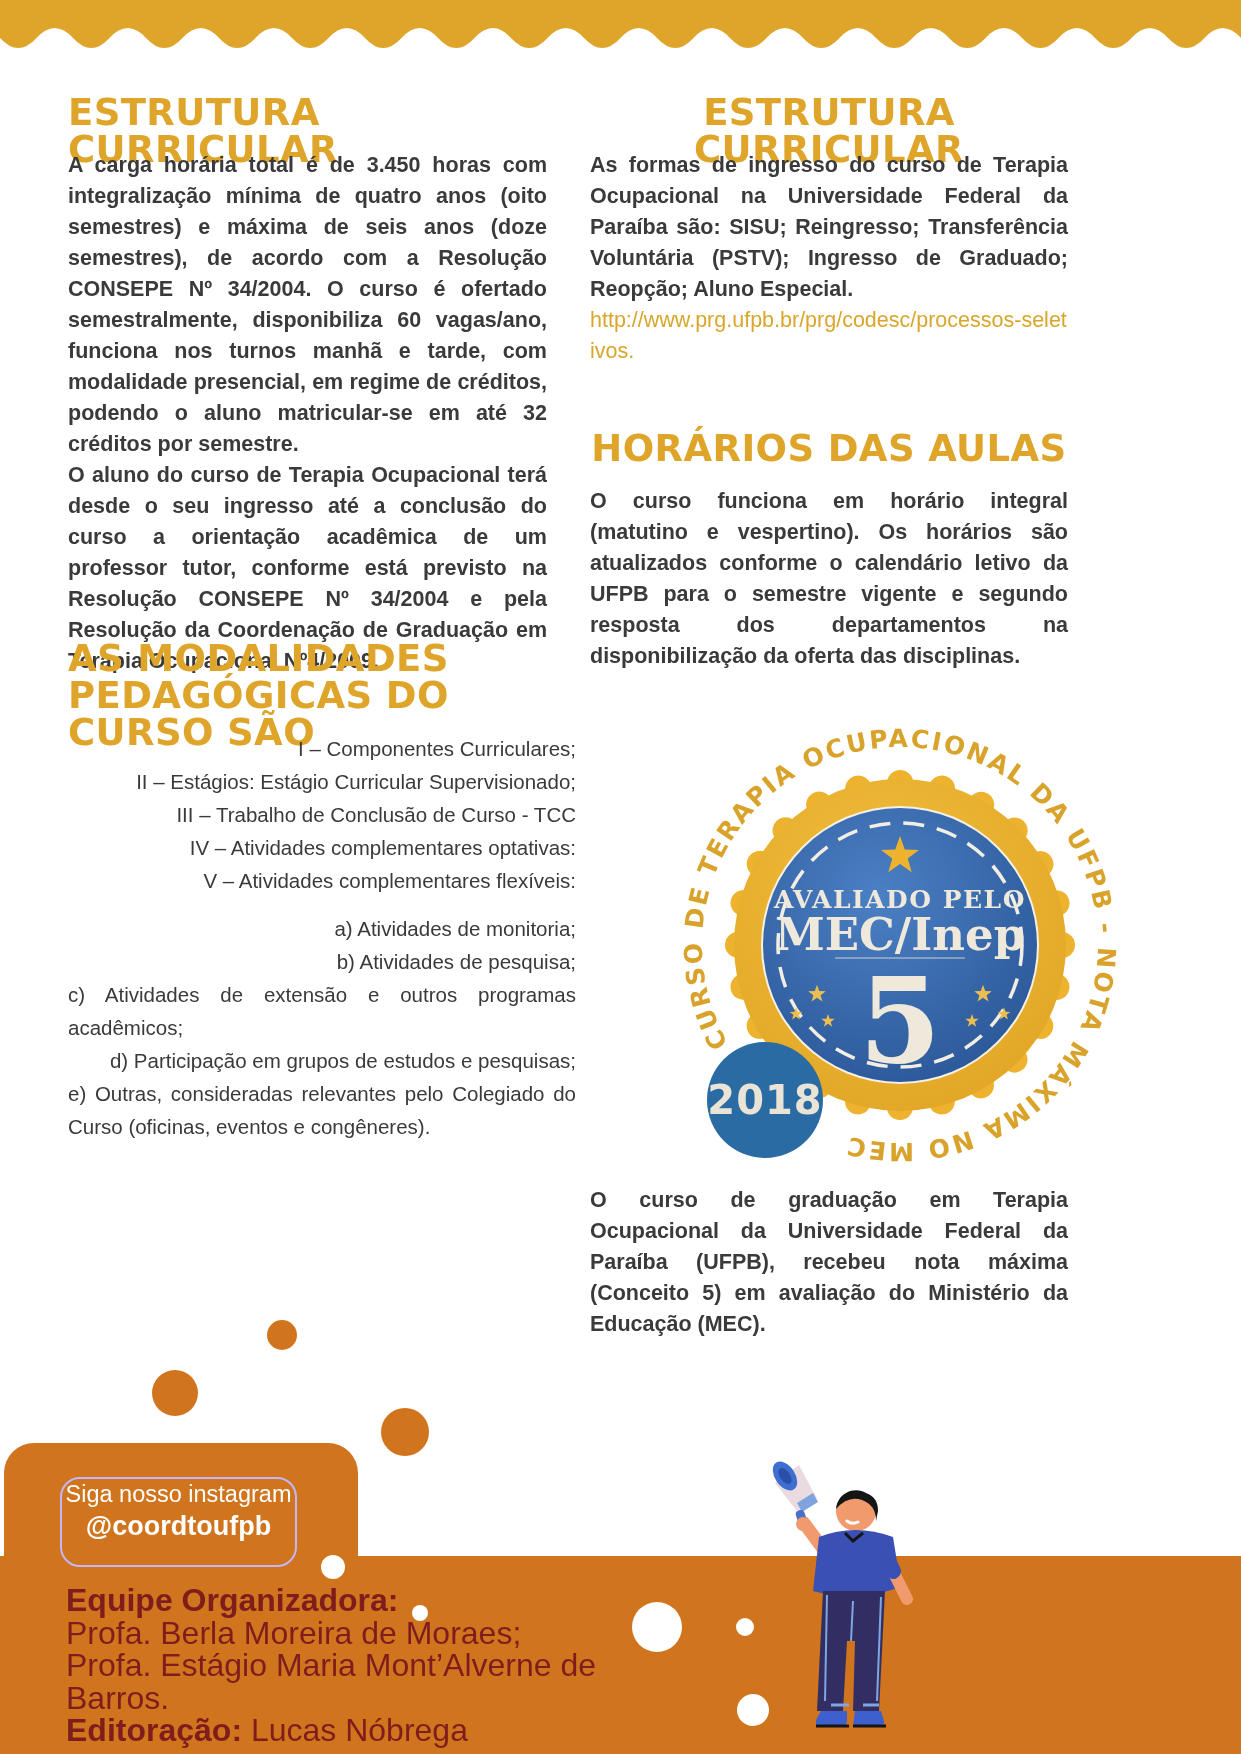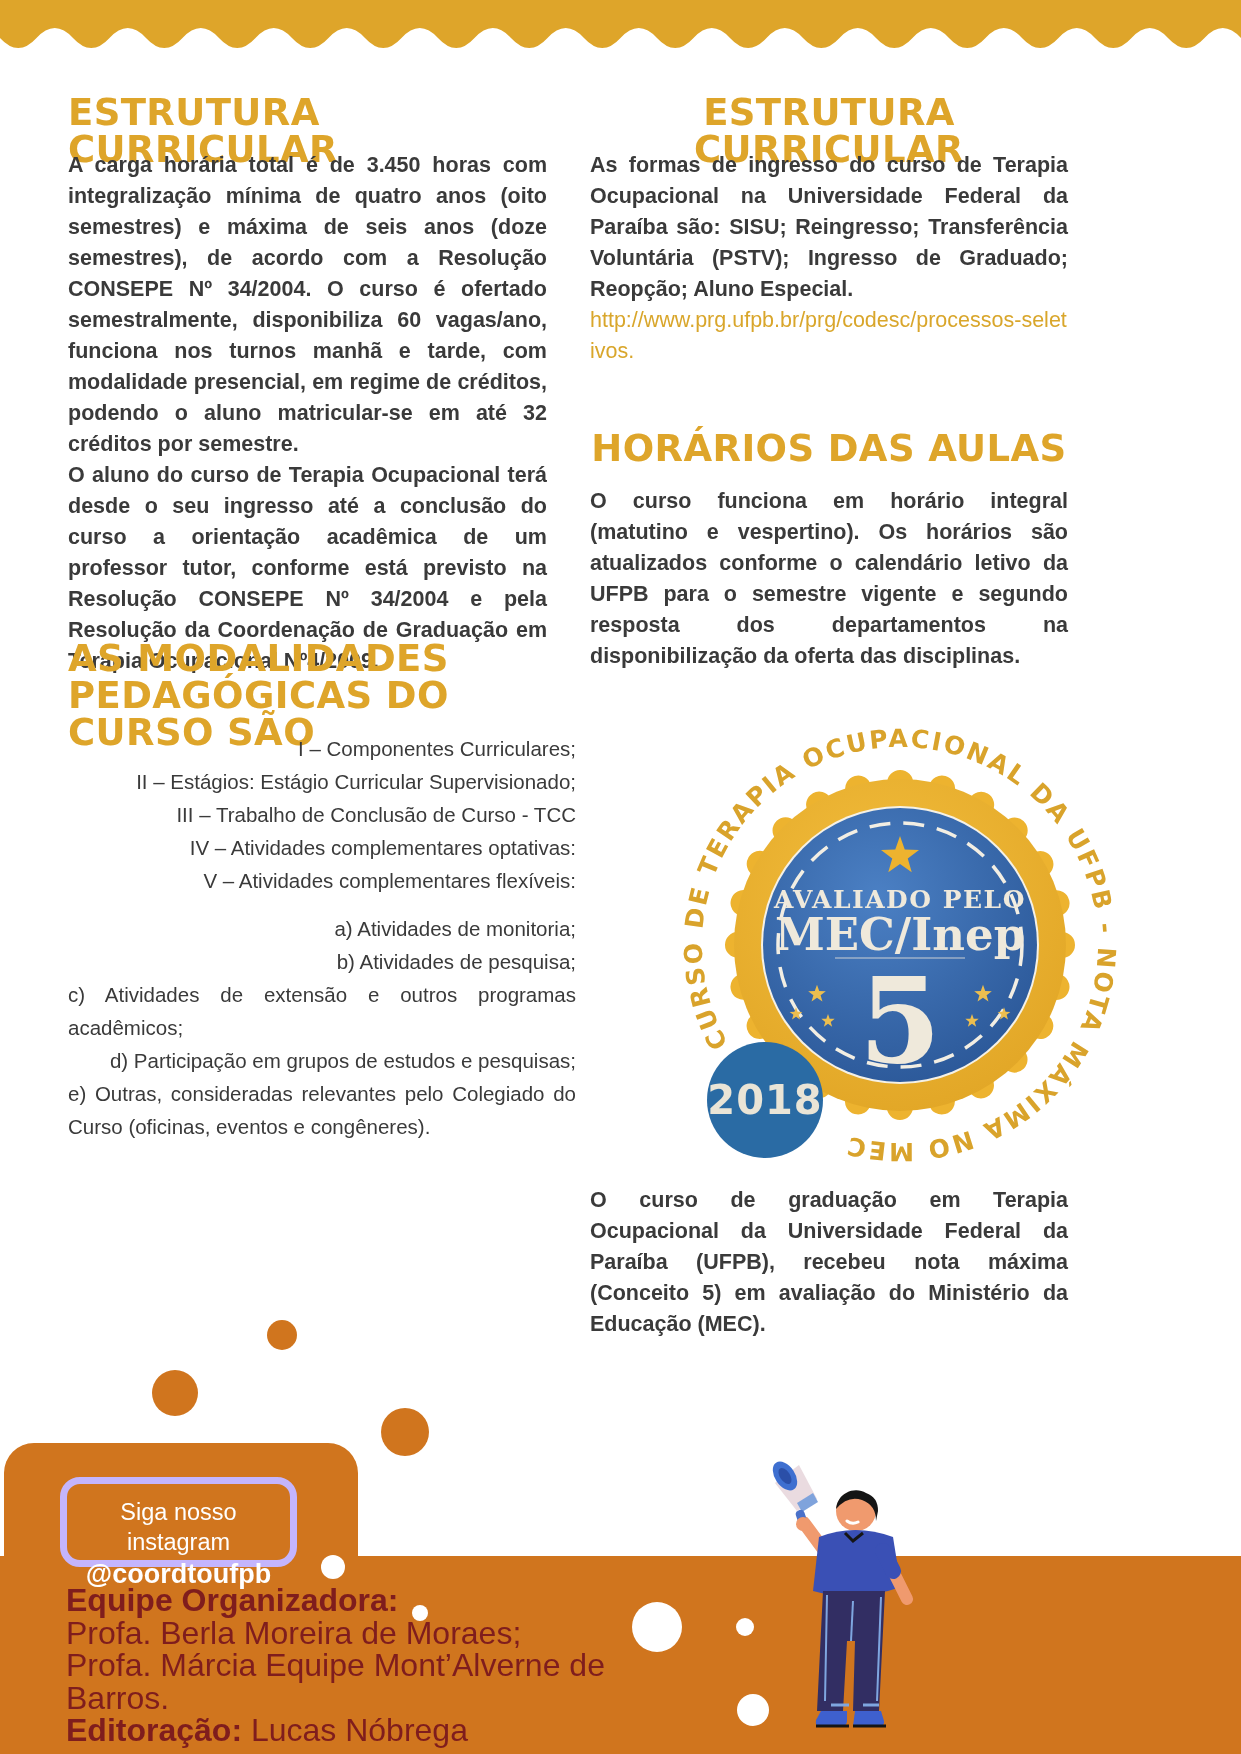--- a/index.html
+++ b/index.html
@@ -27,22 +27,22 @@
   .footer-panel {
     position:absolute; left:4px; top:1443px; width:354px; height:311px;
     background:#D0751E; border-radius:30px 30px 0 0; z-index:2;
   }
   .footer-band {
     position:absolute; left:0; top:1556px; width:1241px; height:198px;
     background:#D0751E; z-index:3;
   }
   .insta-btn {
     position:absolute; left:60px; top:1477px; width:237px; height:90px;
-    border:7px solid #c4b5fd; border-radius:20px; z-index:5;
-    color:#ffffff; text-align:center; padding-top:13px; cursor:pointer;
+    border:2px solid #c4b5fd; border-radius:20px; z-index:5;
+    color:#ffffff; text-align:center; cursor:pointer;
   }
   .insta-btn .l1 { font-size:23.5px; line-height:30px; }
   .insta-btn .l2 { font-size:27px; font-weight:bold; line-height:34px; }
   .footer-text {
     position:absolute; left:66px; top:1584px; width:540px; z-index:5;
     color:#7f1d1d; font-size:32px; line-height:32.5px;
   }
   .footer-text .bold { font-weight:bold; }
   .badge-svg { overflow:visible; }
   svg text { user-select:none; }
@@ -157,21 +157,21 @@
   <div class="footer-band"></div>
 
   <div class="insta-btn">
     <div class="l1">Siga nosso instagram</div>
     <div class="l2">@coordtoufpb</div>
   </div>
 
   <div class="footer-text">
     <div class="bold">Equipe Organizadora:</div>
     <div>Profa. Berla Moreira de Moraes;</div>
-    <div>Profa. Márcia Equipe Mont’Alverne de Barros.</div>
+    <div>Profa. Estágio Maria Mont’Alverne de Barros.</div>
     <div><span class="bold">Editoração:</span> <span>Lucas Nóbrega</span></div>
   </div>
 
   <div class="wdot" style="left:321px;top:1555px;width:24px;height:24px;"></div>
   <div class="wdot" style="left:412px;top:1605px;width:16px;height:16px;"></div>
   <div class="wdot" style="left:632px;top:1602px;width:50px;height:50px;"></div>
   <div class="wdot" style="left:736px;top:1618px;width:18px;height:18px;"></div>
   <div class="wdot" style="left:737px;top:1694px;width:32px;height:32px;"></div>
 
   <svg class="abs" style="left:735px;top:1455px;z-index:5;" width="200" height="299" viewBox="0 0 200 299">

